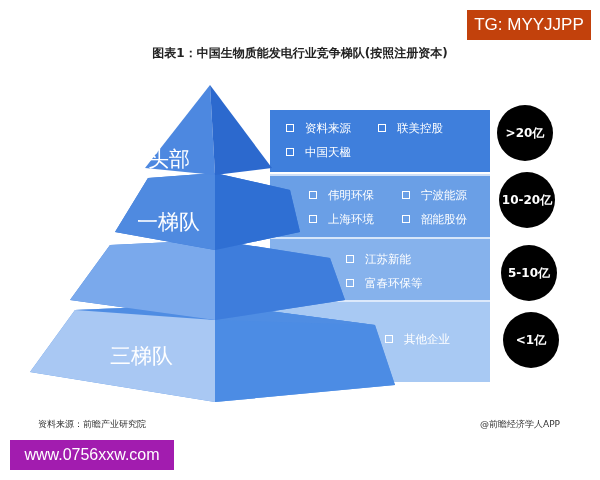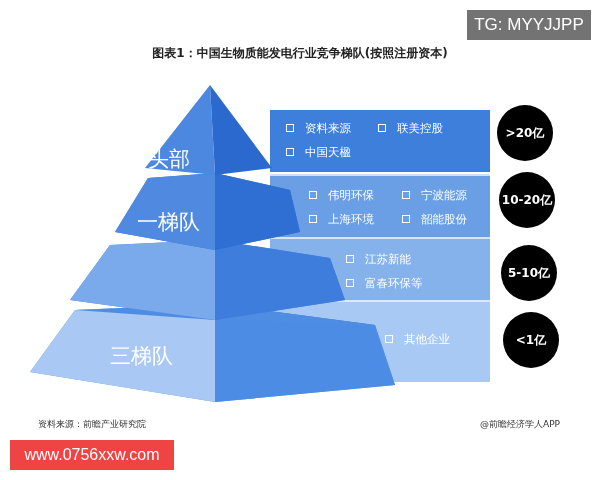--- a/index.html
+++ b/index.html
@@ -2,26 +2,26 @@
 <html><head>
 <meta charset="utf-8">
 <style>
   html, body { margin:0; padding:0; }
   body {
     width:600px; height:480px; background:#ffffff; position:relative; overflow:hidden;
     font-family: "DejaVu Sans", "Liberation Sans", sans-serif;
   }
   .wm-top {
     position:absolute; left:467px; top:10px; width:124px; height:30px;
-    background:#737373; color:#ffffff; font-size:17px; line-height:30px; text-align:center;
+    background:#c2410c; color:#ffffff; font-size:17px; line-height:30px; text-align:center;
     font-family:"Liberation Sans", sans-serif;
   }
   .wm-bottom {
     position:absolute; left:10px; top:440px; width:164px; height:30px;
-    background:#ef4444; color:#ffffff; font-size:16px; line-height:30px; text-align:center;
+    background:#a21caf; color:#ffffff; font-size:16px; line-height:30px; text-align:center;
     font-family:"Liberation Sans", sans-serif;
   }
   .title {
     position:absolute; left:0; top:45px; width:600px; text-align:center;
     font-size:12px; font-weight:bold; color:#222;
   }
   .diagram { position:absolute; left:0; top:0; width:600px; height:480px; }
   .band {
     position:absolute; left:270px; width:220px;
   }

